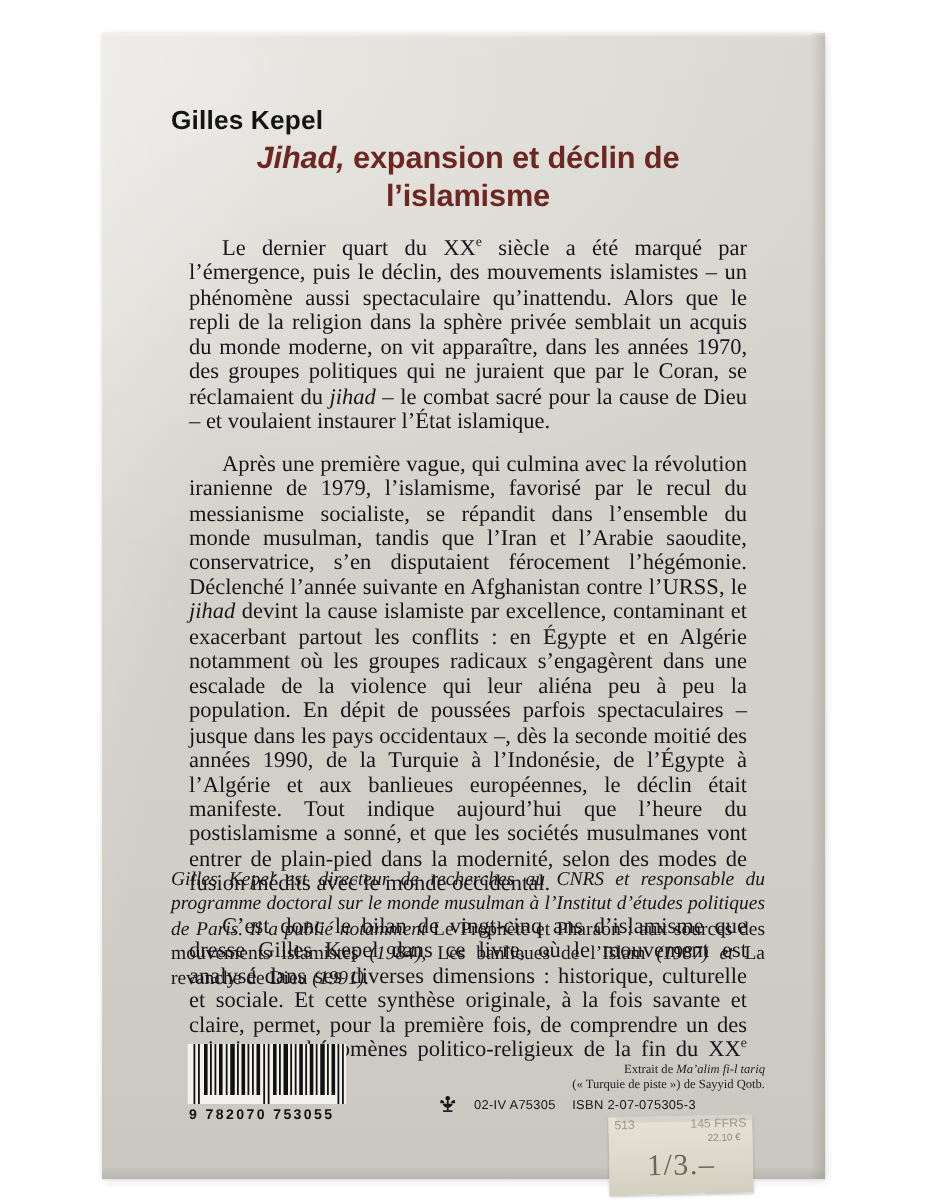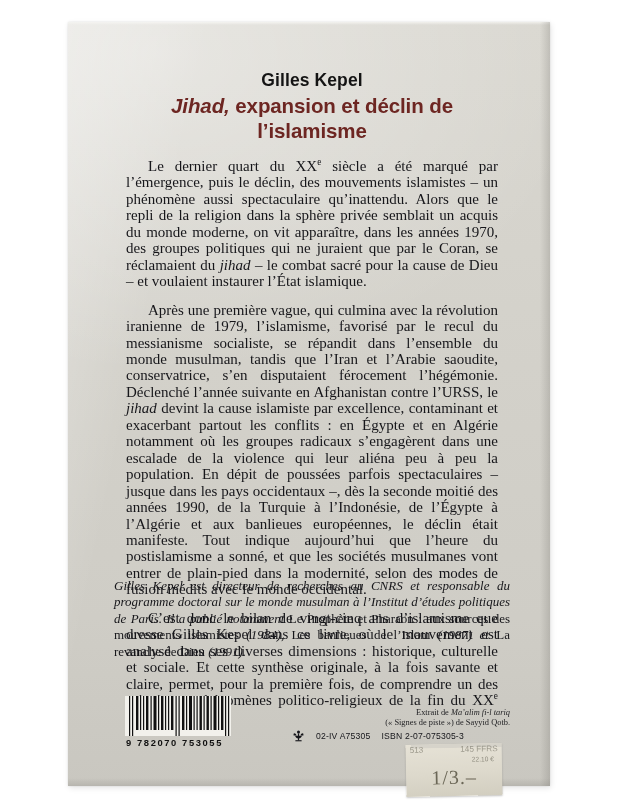--- a/index.html
+++ b/index.html
@@ -22,21 +22,21 @@
     background:linear-gradient(270deg,rgba(120,118,112,.28),rgba(120,118,112,0));}
   #cover-edge-bottom{position:absolute;left:0;bottom:0;width:100%;height:8px;
     background:linear-gradient(0deg,rgba(120,118,112,.22),rgba(120,118,112,0));}
   #cover-sheen{position:absolute;left:0;top:0;width:100%;height:100%;
     background:radial-gradient(150% 70% at 18% 4%,rgba(255,255,255,.40),rgba(255,255,255,0) 60%);}
 
   
   .pad{position:absolute;left:46px;right:40px;}
   #author-name{
     top:48px;font-family:"Liberation Sans",sans-serif;font-weight:bold;
-    font-size:17.5px;color:#141414;letter-spacing:.1px;text-align:center;
+    font-size:17.5px;color:#141414;letter-spacing:.1px;
   }
   #book-title{
     top:72px;font-family:"Liberation Sans",sans-serif;font-weight:bold;
     font-size:20.5px;color:#6d2622;letter-spacing:-.1px;line-height:1.2;text-align:center;
   }
   #book-title .ital{font-style:italic;}
 
   #blurb{top:124px;}
   #blurb p{
     margin:12px;text-align:justify;text-indent:22px;
@@ -124,21 +124,21 @@
   <div class="pad" id="blurb">
     <p><span>Le dernier quart du XX</span><sup>e</sup><span> siècle a été marqué par l’émergence, puis le déclin, des mouvements islamistes – un phénomène aussi spectaculaire qu’inattendu. Alors que le repli de la religion dans la sphère privée semblait un acquis du monde moderne, on vit apparaître, dans les années 1970, des groupes politiques qui ne juraient que par le Coran, se réclamaient du </span><span class="ital">jihad</span><span> – le combat sacré pour la cause de Dieu – et voulaient instaurer l’État islamique.</span></p>
     <p><span>Après une première vague, qui culmina avec la révolution iranienne de 1979, l’islamisme, favorisé par le recul du messianisme socialiste, se répandit dans l’ensemble du monde musulman, tandis que l’Iran et l’Arabie saoudite, conservatrice, s’en disputaient férocement l’hégémonie. Déclenché l’année suivante en Afghanistan contre l’URSS, le </span><span class="ital">jihad</span><span> devint la cause islamiste par excellence, contaminant et exacerbant partout les conflits : en Égypte et en Algérie notamment où les groupes radicaux s’engagèrent dans une escalade de la violence qui leur aliéna peu à peu la population. En dépit de poussées parfois spectaculaires – jusque dans les pays occidentaux –, dès la seconde moitié des années 1990, de la Turquie à l’Indonésie, de l’Égypte à l’Algérie et aux banlieues européennes, le déclin était manifeste. Tout indique aujourd’hui que l’heure du postislamisme a sonné, et que les sociétés musulmanes vont entrer de plain-pied dans la modernité, selon des modes de fusion inédits avec le monde occidental.</span></p>
     <p><span>C’est donc le bilan de vingt-cinq ans d’islamisme que dresse Gilles Kepel dans ce livre, où le mouvement est analysé dans ses diverses dimensions : historique, culturelle et sociale. Et cette synthèse originale, à la fois savante et claire, permet, pour la première fois, de comprendre un des principaux phénomènes politico-religieux de la fin du XX</span><sup>e</sup><span> siècle.</span></p>
   </div>
 
   <div class="pad" id="bio"><span>Gilles Kepel est directeur de recherches au CNRS et responsable du programme doctoral sur le monde musulman à l’Institut d’études politiques de Paris. Il a publié notamment </span><span class="roman">Le Prophète et Pharaon : aux sources des mouvements islamistes</span><span> (1984), </span><span class="roman">Les banlieues de l’Islam</span><span> (1987) </span><span>et </span><span class="roman">La revanche de Dieu</span><span> (1991).</span></div>
 
   <div id="source-credit">
     <div><span>Extrait de </span><span class="ital">Ma’alim fi-l tariq</span></div>
-    <div>(« Signes de piste ») de Sayyid Qotb.</div>
+    <div>(« Turquie de piste ») de Sayyid Qotb.</div>
   </div>
 
   <div id="barcode-block">
     <svg id="barcode-bars" viewBox="0 0 106 40">
       <rect x="0" y="0" width="106" height="40" fill="#f2f1ec"></rect>
       <g fill="#111111">
         <rect x="4" y="0" width="1.2" height="40"></rect>
           <rect x="7" y="0" width="1.2" height="40"></rect>
         <rect x="11" y="0" width="2.4" height="34"></rect>
           <rect x="15" y="0" width="1.2" height="34"></rect>

